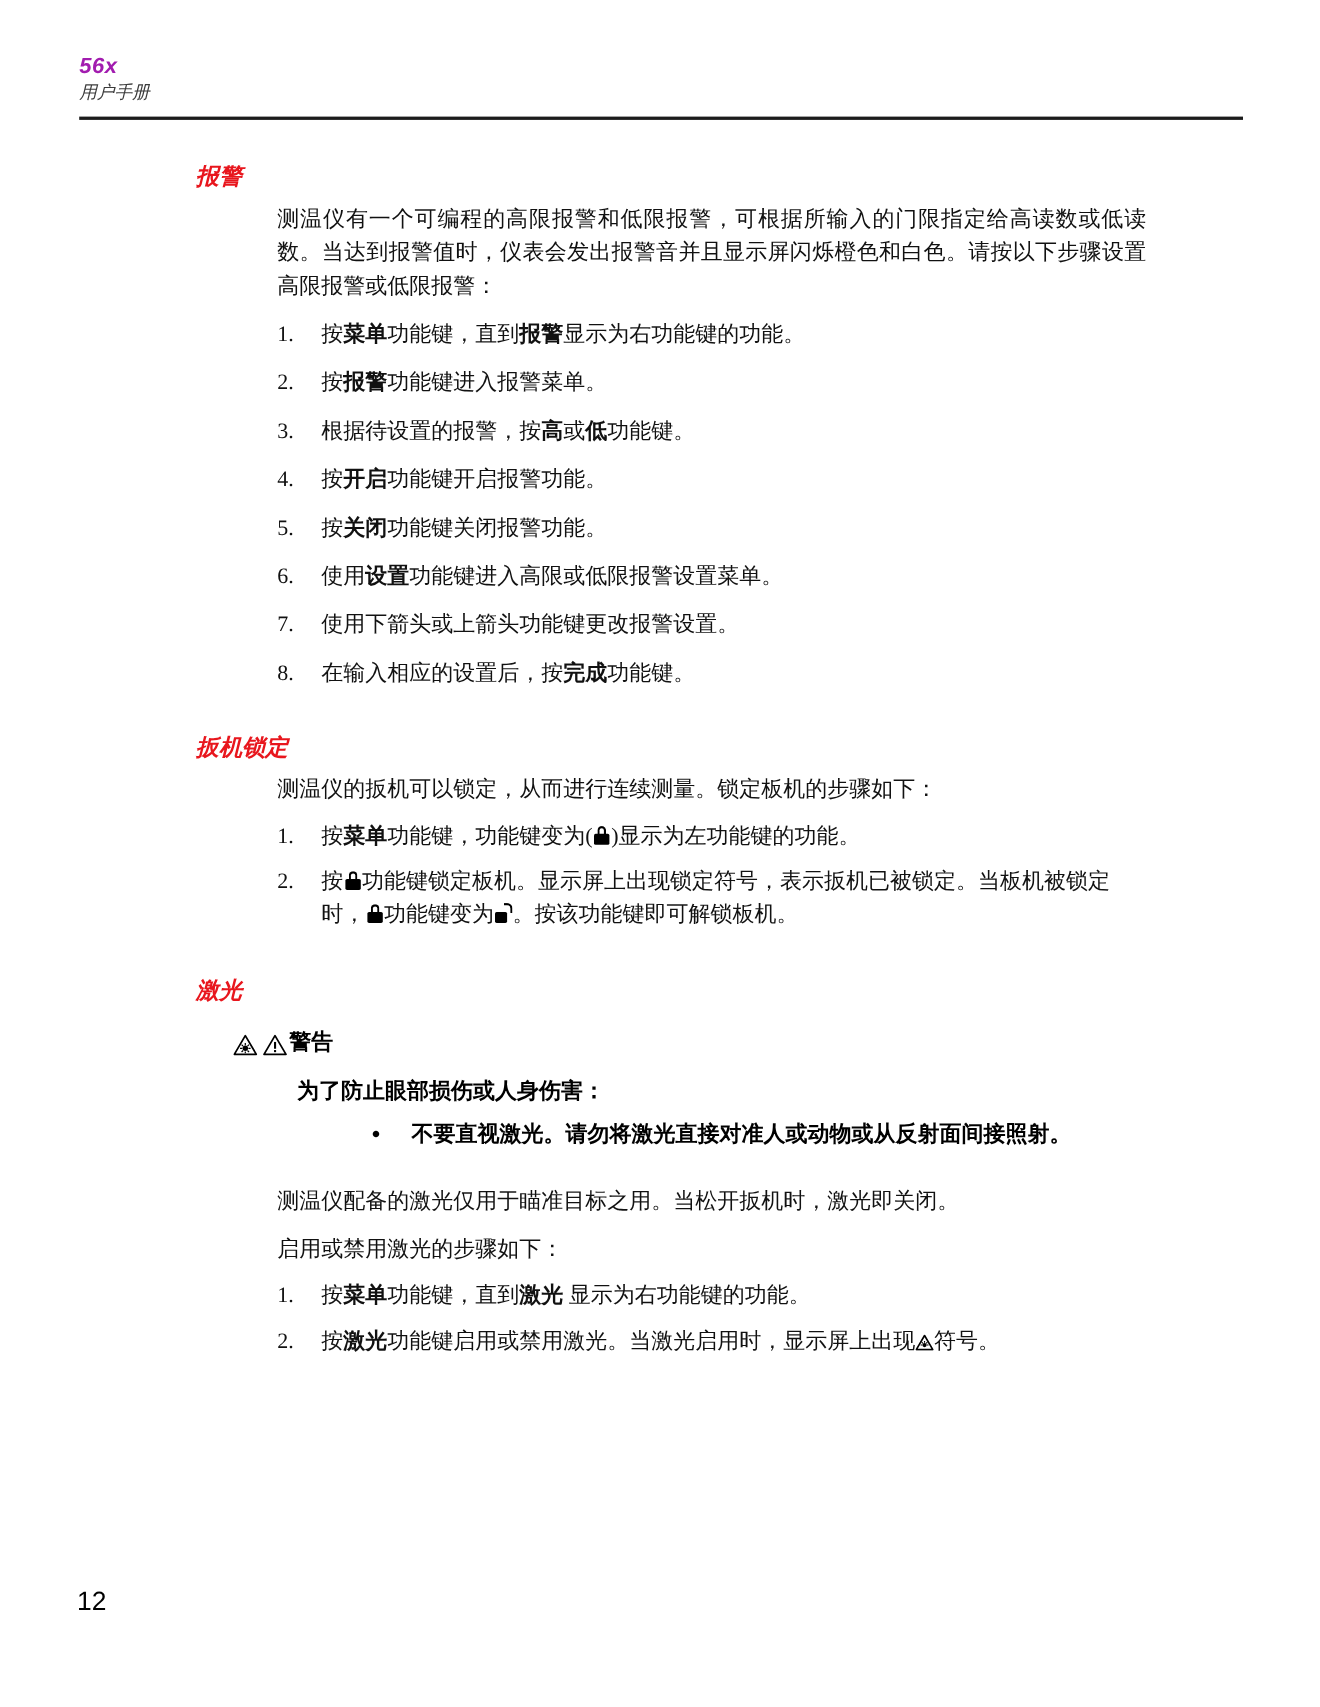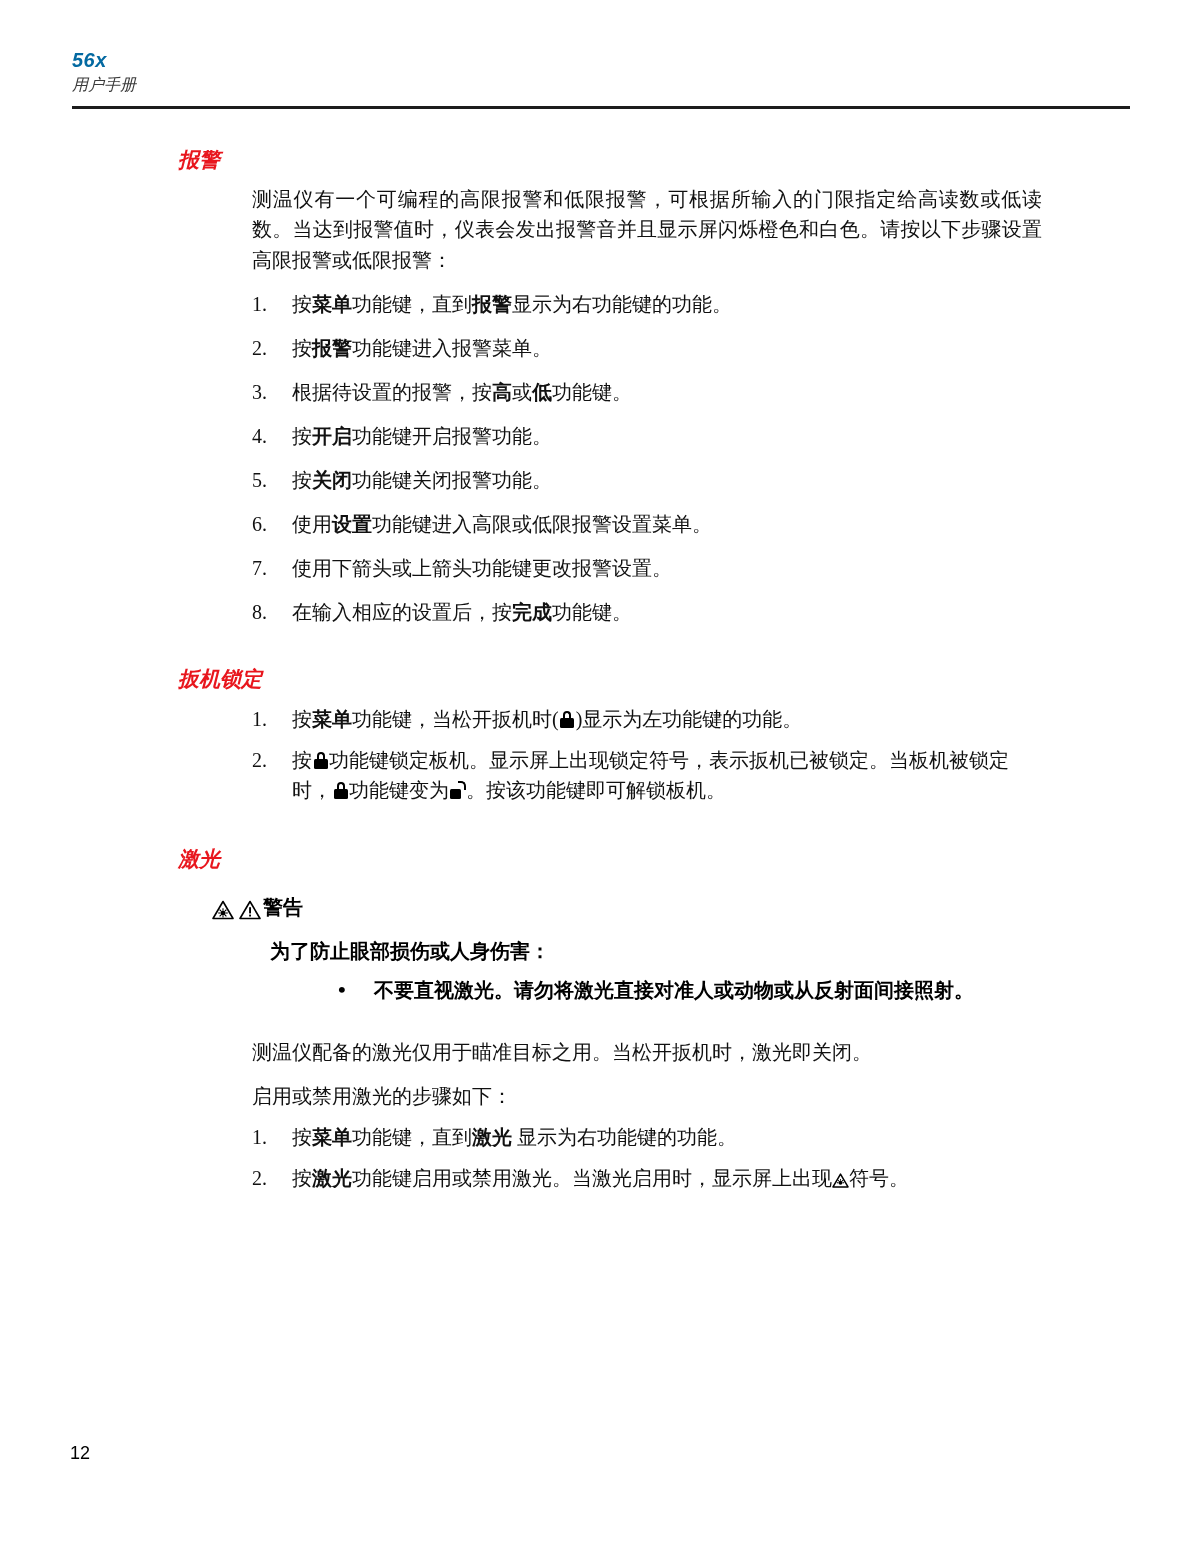--- a/index.html
+++ b/index.html
@@ -24,21 +24,21 @@
     top: 48px;
     width: 1058px;
   }
   .header-model {
     font-family: "Liberation Sans", sans-serif;
     font-weight: bold;
     font-style: italic;
     font-size: 20px;
     letter-spacing: 0.5px;
     line-height: 1.2;
-    color: #0369a1;
+    color: #a21caf;
   }
   .header-subtitle {
     font-family: "Liberation Serif", serif;
     font-style: italic;
     font-size: 16px;
     line-height: 1.35;
     color: #2b2b2b;
     margin-top: 2px;
     opacity: 0.92;
   }
@@ -217,21 +217,21 @@
     vertical-align: -3px;
   }
   .tri svg { display: block; }
 
   
   .page-number {
     position: absolute;
     left: 70px;
     top: 1443px;
     font-family: "Liberation Sans", sans-serif;
-    font-size: 18px;
+    font-size: 24px;
     color: #000;
   }
 </style>
 </head>
 <body>
 
 <div class="page">
 
   <div class="header">
     <div class="header-model">56x</div>
@@ -269,24 +269,27 @@
       <li>
         <span class="num">7.</span><span>使用下箭头或上箭头功能键更改报警设置。</span>
       </li>
       <li>
         <span class="num">8.</span><span>在输入相应的设置后，按</span><b>完成</b><span>功能键。</span>
       </li>
     </ol>
 
     <div class="section-heading heading-lock">扳机锁定</div>
 
+    <div class="indent-block" style="margin-top:10px;">
+      <p class="body-text">测温仪的扳机可以锁定，从而进行连续测量。锁定板机的步骤如下：</p>
+    </div>
 
     <ol class="steps tight">
       <li>
-        <span class="num">1.</span><span>按</span><b>菜单</b><span>功能键，当松开扳机时(</span><span class="icon lock-closed"><span class="shackle"></span><span class="bodyb"></span></span><span>)显示为左功能键的功能。</span>
+        <span class="num">1.</span><span>按</span><b>菜单</b><span>功能键，功能键变为(</span><span class="icon lock-closed"><span class="shackle"></span><span class="bodyb"></span></span><span>)显示为左功能键的功能。</span>
       </li>
       <li>
         <span class="num">2.</span><span>按</span><span class="icon lock-closed"><span class="shackle"></span><span class="bodyb"></span></span><span>功能键锁定板机。显示屏上出现锁定符号，表示扳机已被锁定。当板机被锁定时，</span><span class="icon lock-closed"><span class="shackle"></span><span class="bodyb"></span></span><span>功能键变为</span><span class="icon lock-open"><span class="shackle"></span><span class="bodyb"></span></span><span>。按该功能键即可解锁板机。</span>
       </li>
     </ol>
 
     <div class="section-heading heading-laser">激光</div>
 
     <div class="warning-wrap">
       <div class="warning-title">

